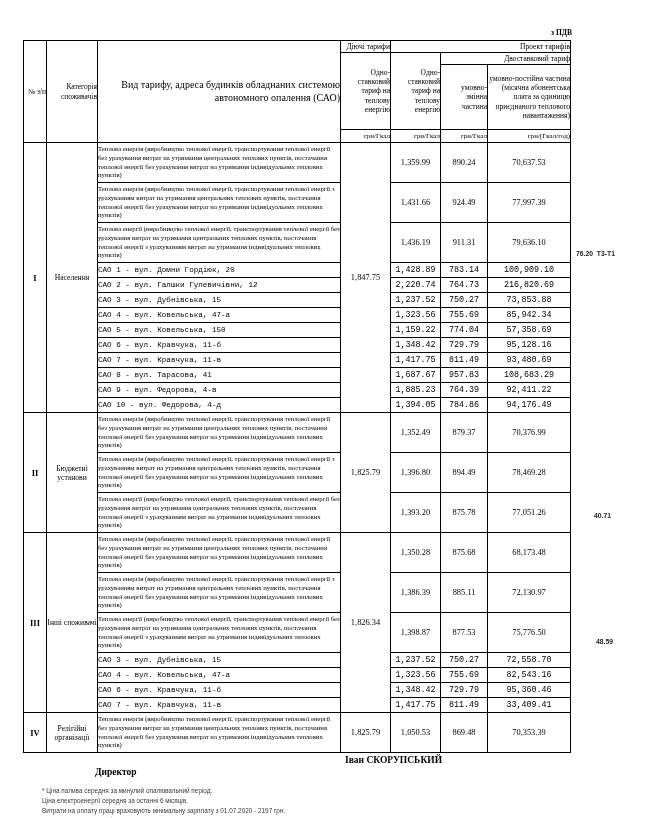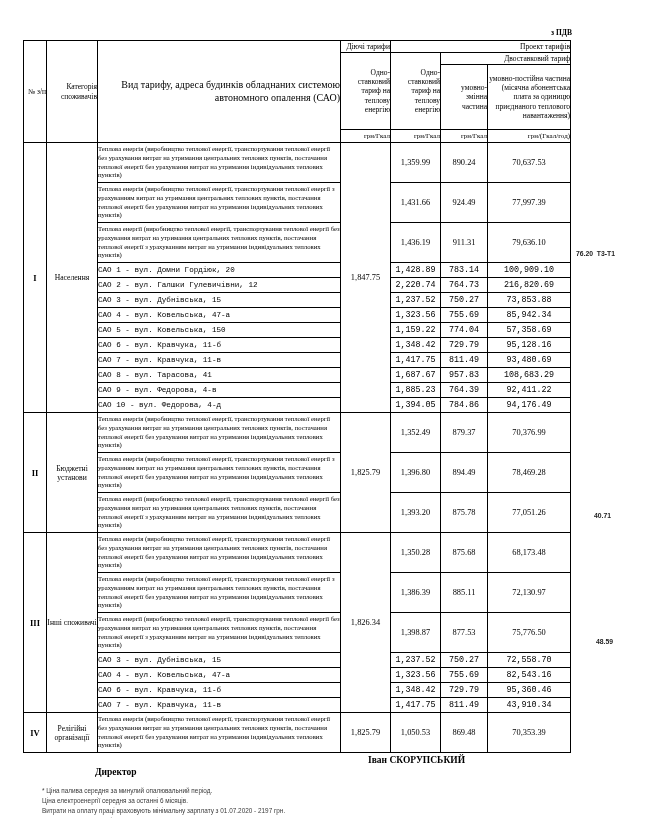--- a/index.html
+++ b/index.html
@@ -40,21 +40,21 @@
   td.c-num{font-size:8.5px;font-weight:bold;text-align:center;}
   td.c-name{font-size:7.6px;text-align:center;padding:0 2px;}
   .mnote{
     position:absolute;font-family:"Liberation Sans",sans-serif;
     font-size:6.8px;font-weight:bold;color:#222;white-space:pre;
   }
   .mn1{left:576px;top:250px;}
   .mn2{left:594px;top:512px;}
   .mn3{left:596px;top:638px;}
   .sig-role{position:absolute;left:95px;top:767px;font-size:9.5px;font-weight:bold;}
-  .sig-name{position:absolute;left:368px;top:755px;font-size:9.5px;font-weight:bold;}
+  .sig-name{position:absolute;left:345px;top:755px;font-size:9.5px;font-weight:bold;}
   .footnotes{
     position:absolute;left:42px;top:786px;
     font-family:"Liberation Sans",sans-serif;font-size:6.4px;
     color:#3a3a3a;line-height:1.55;
   }
 </style>
 </head>
 <body>
 
 <div class="title">
@@ -236,21 +236,21 @@
       <tr class="row-cao">
         <td class="c-cao">САО 6 - вул. Кравчука, 11-б</td>
         <td class="c-val">1,348.42</td>
         <td class="c-val">729.79</td>
         <td class="c-val">95,360.46</td>
       </tr>
       <tr class="row-cao">
         <td class="c-cao">САО 7 - вул. Кравчука, 11-в</td>
         <td class="c-val">1,417.75</td>
         <td class="c-val">811.49</td>
-        <td class="c-val">43,910.34</td>
+        <td class="c-val">33,409.41</td>
       </tr>
       <tr class="row-desc cat-first">
         <td class="c-num">IV</td>
         <td class="c-name">Релігійні організації</td>
         <td class="c-desc">Теплова енергія (виробництво теплової енергії, транспортування теплової енергії без урахування витрат на утримання центральних теплових пунктів, постачання теплової енергії  без урахування витрат на утримання індивідуальних теплових пунктів)</td>
         <td class="c-val">1,825.79</td>
         <td class="c-val">1,050.53</td>
         <td class="c-val">869.48</td>
         <td class="c-val">70,353.39</td>
       </tr>

